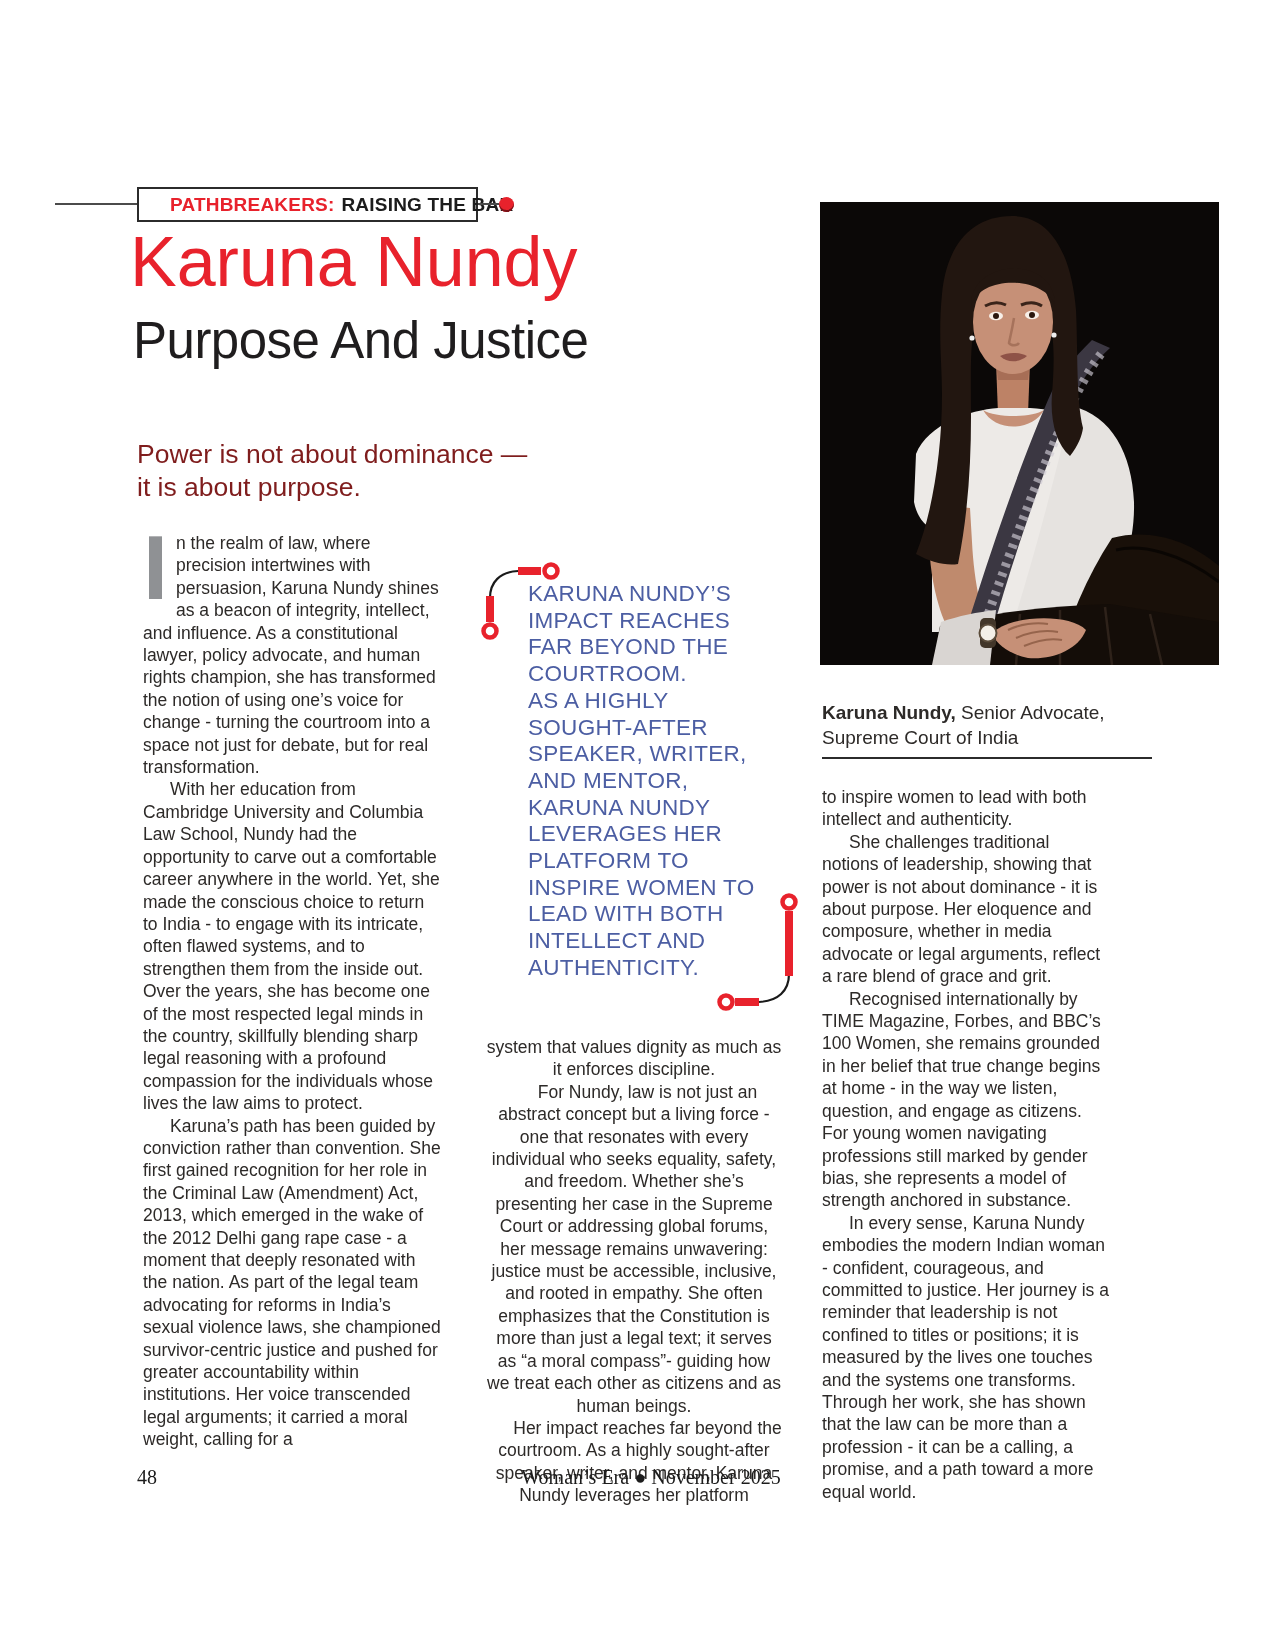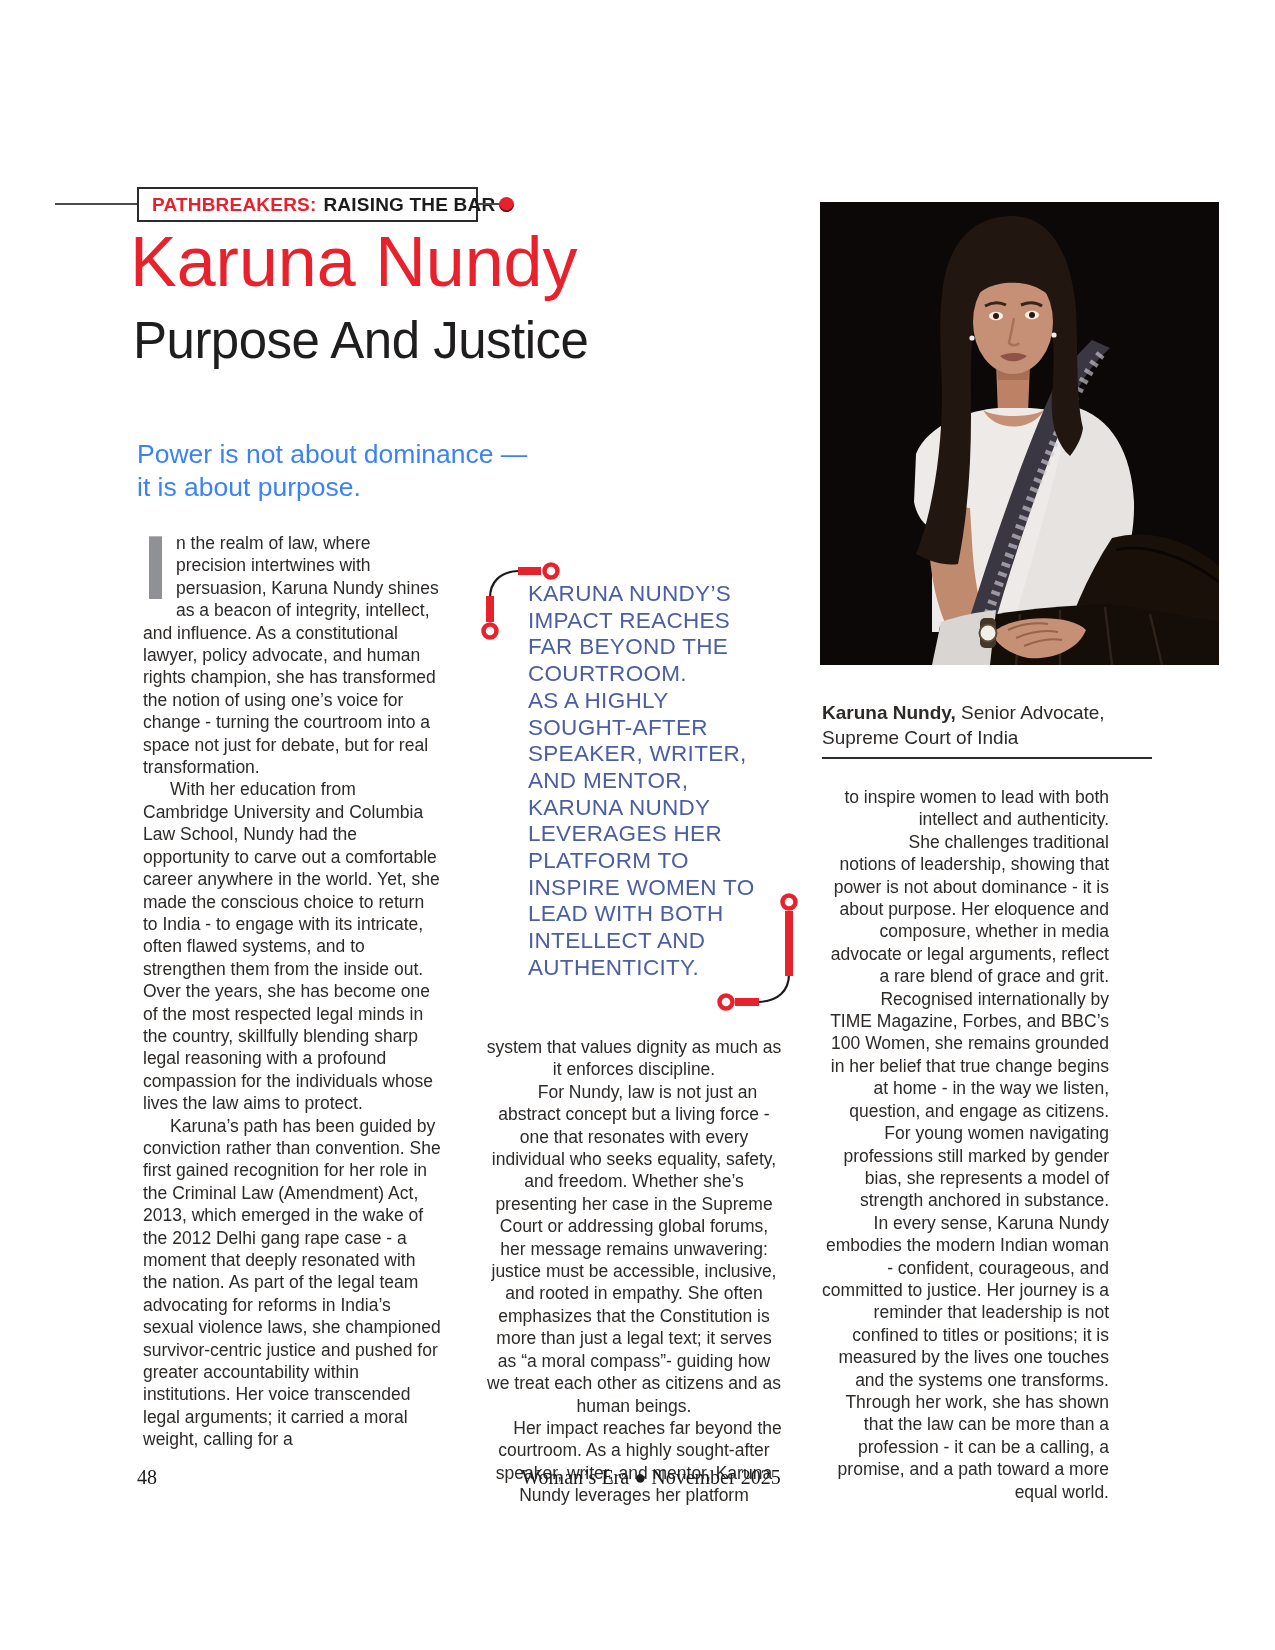--- a/index.html
+++ b/index.html
@@ -7,36 +7,36 @@
     position:relative;width:1275px;height:1650px;background:#ffffff;
     font-family:"Liberation Sans",sans-serif;color:#2d2a28;overflow:hidden;
   }
   
   .kicker-line{position:absolute;height:2px;background:#4b4b4b;}
   .kicker-line.left{left:55px;top:203px;width:82px;}
   .kicker-line.right{left:478px;top:203px;width:21px;}
   .kicker-box{
     position:absolute;left:137px;top:187px;width:341px;height:35px;
     border:2px solid #2b2b2b;box-sizing:border-box;background:#fff;
-    display:flex;align-items:center;padding-left:13px;gap:7px;white-space:nowrap;
+    display:flex;align-items:center;padding-left:31px;gap:7px;white-space:nowrap;
   }
   .kicker-red{color:#e8222c;font-weight:bold;font-size:19px;letter-spacing:.2px;}
   .kicker-black{color:#1c1c1c;font-weight:bold;font-size:19px;letter-spacing:.2px;}
   .kicker-dot{position:absolute;left:499px;top:197px;width:15px;height:15px;border-radius:50%;background:#e8222c;box-shadow:inset 0 -2px 0 #7a1218;}
   
   .title{position:absolute;left:130px;top:224px;font-size:70px;line-height:76px;color:#e8222c;letter-spacing:0;}
   .subtitle{position:absolute;left:133px;top:312px;font-size:51px;line-height:58px;color:#1f1d1e;letter-spacing:-0.5px;}
-  .standfirst{position:absolute;left:137px;top:438px;font-size:26.5px;line-height:33px;color:#3b82f6;}
+  .standfirst{position:absolute;left:137px;top:438px;font-size:26.5px;line-height:33px;color:#7f1d1d;}
   
   .col{position:absolute;font-size:17.5px;line-height:22.4px;color:#2d2a28;text-align:left;}
   .col p{margin:0;}
   .col p.indent{text-indent:27px;}
   .col-1{left:143px;top:532px;width:298px;}
   .col-2{left:485px;top:1036px;width:298px;text-align:center;}
-  .col-3{left:822px;top:786px;width:287px;text-align:right;}
+  .col-3{left:822px;top:786px;width:287px;}
   .dropcap{
     float:left;font-size:90px;line-height:66px;font-weight:bold;color:#8f9194;
     margin:3px 8px 0 0;
   }
   
   .pull-quote{
     position:absolute;left:528px;top:581px;width:248px;
     font-size:22.5px;line-height:26.7px;letter-spacing:.3px;
     color:#4c5ea3;white-space:pre-line;
   }

